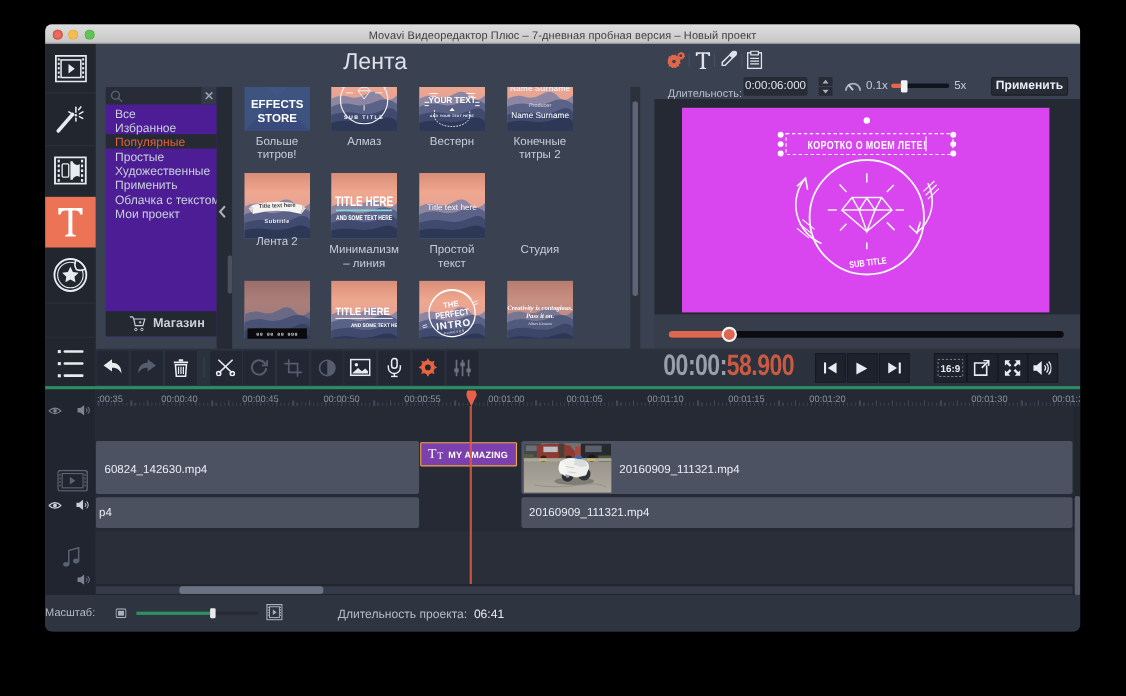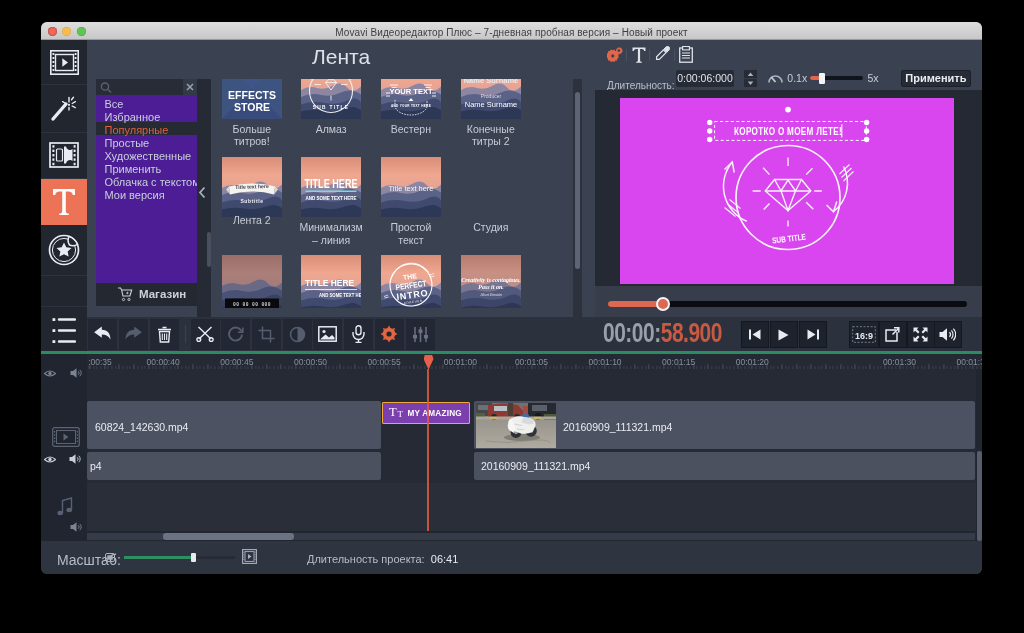--- a/index.html
+++ b/index.html
@@ -160,21 +160,21 @@
           </svg>
     </div>
     <div style="position:absolute;left:0;top:43px;width:101px;height:12.5px;background:#252a33"></div>
     <div class="lrow" style="top:19px">Все</div>
     <div class="lrow" style="top:32px">Избранное</div>
     <div class="lrow" style="top:45px;color:#e0603f">Популярные</div>
     <div class="lrow" style="top:58px">Простые</div>
     <div class="lrow" style="top:71px">Художественные</div>
     <div class="lrow" style="top:84px">Применить</div>
     <div class="lrow" style="top:97px">Облачка с текстом</div>
-    <div class="lrow" style="top:110px">Мои версия</div>
+    <div class="lrow" style="top:110px">Мои проект</div>
     <div class="shop">
       <svg style="position:absolute;left:21px;top:4px" width="16" height="15" viewBox="0 0 16 15">
             <path d="M1 1 h2.5 l1.2 2 m0 0 h10 l-1.8 6 h-7 Z" fill="none" stroke="#ccd2dd" stroke-width="1.1"></path>
             <circle cx="6.5" cy="12.5" r="1.1" fill="none" stroke="#ccd2dd" stroke-width="0.9"></circle>
             <circle cx="12" cy="12.5" r="1.1" fill="none" stroke="#ccd2dd" stroke-width="0.9"></circle>
             <path d="M9.2 6 h2.4 M10.4 4.8 v2.4" stroke="#ccd2dd" stroke-width="0.8"></path>
           </svg>
       <span style="position:absolute;left:43px;top:5px;font-weight:bold;">Магазин</span>
     </div>
   </div>
@@ -677,21 +677,21 @@
     </div>
     <div style="position:absolute;left:340.2px;top:0;width:1.6px;height:162.5px;background:rgba(224,90,66,0.85)"></div>
     <div style="position:absolute;left:888.5px;top:0;width:6.5px;height:172.5px;background:#22262f"></div>
     <div style="position:absolute;left:889.5px;top:82px;width:5px;height:90px;background:#575d6d;border-radius:2px"></div>
     <div style="position:absolute;left:0;top:162.5px;width:888px;height:10px;background:#22262f"></div>
     <div style="position:absolute;left:0;top:164px;width:888px;height:7px;background:#353b48"></div>
     <div style="position:absolute;left:76px;top:164px;width:131px;height:7px;background:#6b7284;border-radius:3px"></div>
   </div>
 
   <div class="ab bbar">
-    <span class="ab" style="left:16px;top:11px;font-size:14px">Масштаб:</span>
+    <span class="ab" style="left:0;top:11px;font-size:10px">Масштаб:</span>
     <svg class="ab" style="left:64px;top:11.5px" width="10" height="9" viewBox="0 0 10 9">
           <rect x="0.5" y="0.5" width="9" height="8" rx="1.5" fill="none" stroke="#aab1bd" stroke-width="1"></rect>
           <rect x="2.3" y="2.3" width="5.4" height="4.4" fill="#aab1bd"></rect>
         </svg>
     <div class="ab" style="left:83px;top:14.5px;width:111.4px;height:3.6px;background:#262b35;border-radius:2px"></div>
     <div class="ab" style="left:83px;top:14.5px;width:67.4px;height:3.6px;background:#2f8f63"></div>
     <div class="ab" style="left:150.4px;top:11.9px;width:4.4px;height:9px;background:#e8eaee;border-radius:1px"></div>
     <svg class="ab" style="left:201px;top:7.5px" width="15" height="15" viewBox="0 0 15 15">
           <rect x="0.6" y="0.6" width="13.8" height="13.8" fill="none" stroke="#aab1bd" stroke-width="1.1"></rect>
           <rect x="3" y="2.6" width="9" height="9.8" fill="none" stroke="#aab1bd" stroke-width="0.9"></rect>

